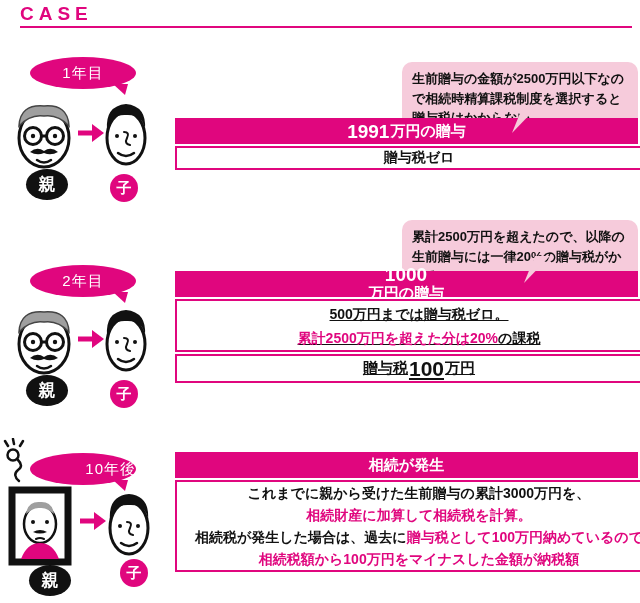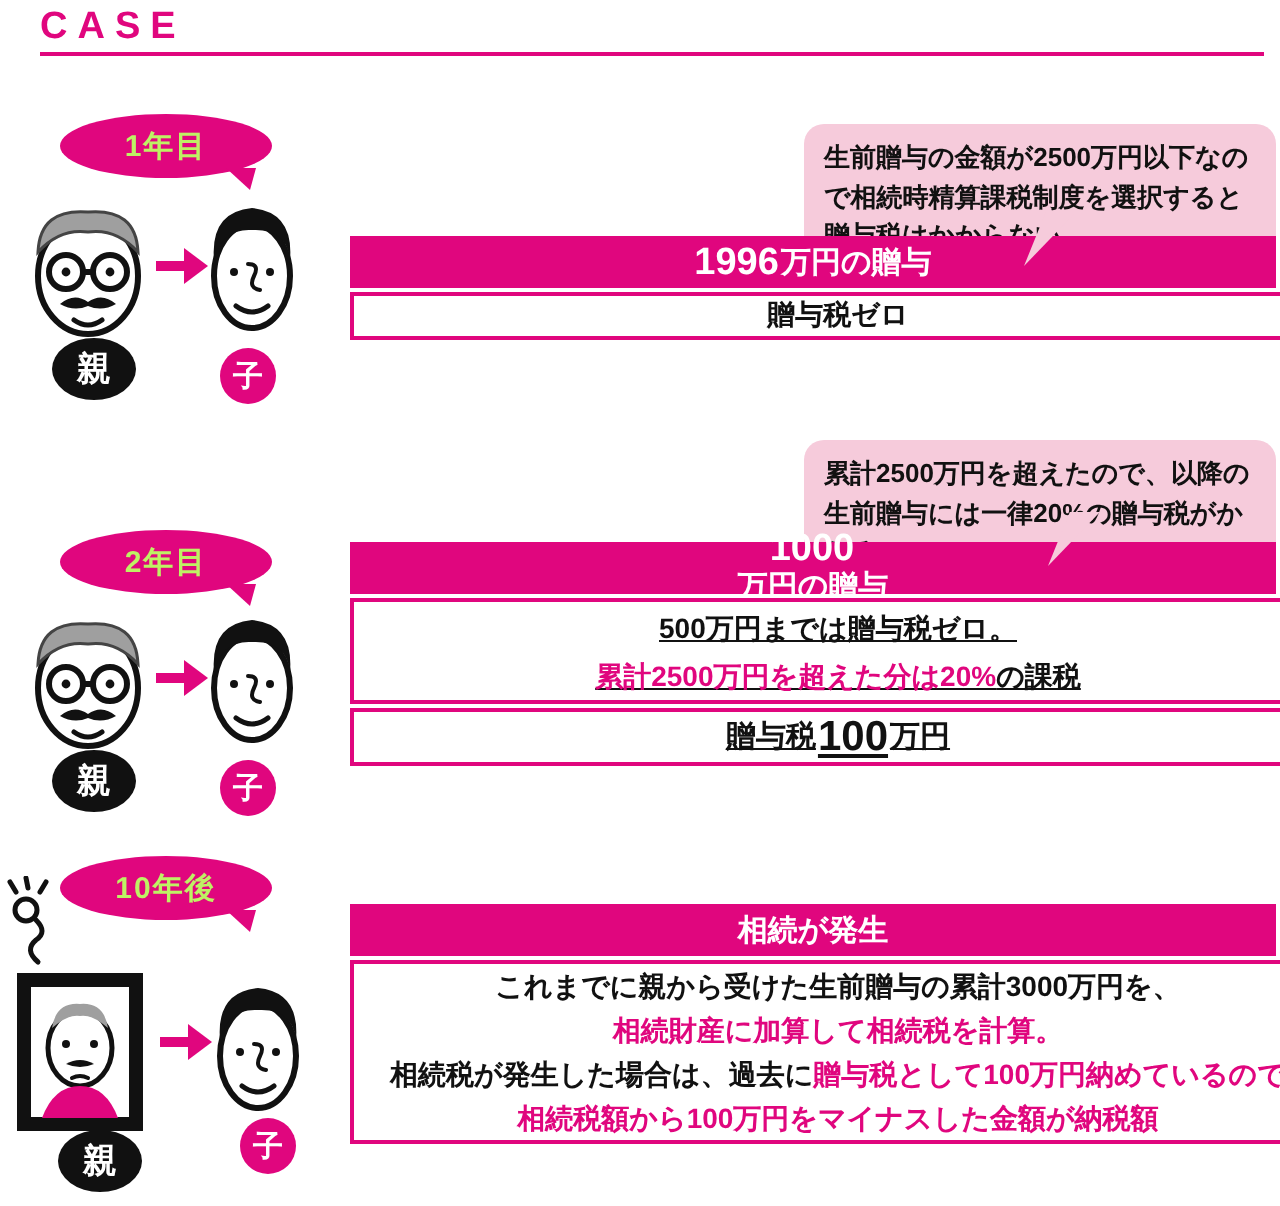--- a/index.html
+++ b/index.html
@@ -5,21 +5,21 @@
   :root { --accent:#e0067e; --bubble-bg:#f6cbdb; --ink:#111111; }
   * { margin:0; padding:0; box-sizing:border-box; }
   body { background:#fff; font-family:"Liberation Sans", sans-serif; }
   .page { position:relative; width:640px; height:603px; background:#ffffff; overflow:hidden; }
 
   .case-title { position:absolute; left:20px; top:3px; font-size:19px; font-weight:bold;
                 color:var(--accent); letter-spacing:5px; }
   .title-rule { position:absolute; left:20px; top:26px; width:612px; height:2px; background:var(--accent); }
 
   .year-badge { position:absolute; width:106px; height:32px; background:var(--accent); border-radius:50%;
-                color:#bef264; font-weight:bold; font-size:15px; display:flex; align-items:center;
+                color:#ffffff; font-weight:normal; font-size:15px; display:flex; align-items:center;
                 justify-content:center; z-index:4; letter-spacing:1px; }
   .year-tail { position:absolute; right:8px; bottom:-6px; width:15px; height:11px; background:var(--accent);
                clip-path:polygon(0 0, 100% 0, 80% 100%); }
 
   .bubble { position:absolute; left:402px; width:236px; background:var(--bubble-bg); border-radius:10px;
             padding:7px 10px; font-size:13px; font-weight:600; line-height:1.5; color:var(--ink); z-index:1;margin-top:24px; }
   .bubble-tail { position:absolute; width:26px; height:27px; background:var(--bubble-bg);
                  clip-path:polygon(42% 0, 100% 0, 0 100%); z-index:3; }
 
   .bar { position:absolute; left:175px; width:463px; height:26px; background:var(--accent); color:#fff;
@@ -81,21 +81,21 @@
     <path d="M15,55 Q23,61 31,55" stroke="#111" stroke-width="2.5" fill="none" stroke-linecap="round"></path>
   </svg>
 
   <div class="oya-badge" style="left:26px; top:169px;">親</div>
   <div class="ko-badge" style="left:110px; top:174px;">子</div>
 
   <div class="bubble" style="top:38px;">生前贈与の金額が2500万円以下なので相続時精算課税制度を選択すると贈与税はかからない</div>
   <div class="bubble-tail" style="left:512px; top:106px;"></div>
 
   <div class="bar" style="top:118px;">
-    <span class="num">1996</span>
+    <span class="num">1991</span>
     <span>万円の贈与</span>
   </div>
   <div class="wbox" style="top:146px; height:24px; font-size:14px;">
     <span>贈与税ゼロ</span>
   </div>
 
   <div class="year-badge" style="left:30px; top:265px;">
     <span>2年目</span>
     <span class="year-tail"></span>
   </div>
@@ -143,21 +143,21 @@
       <span class="acc">累計2500万円を超えた分は20%</span><span>の課税</span>
     </div>
   </div>
 
   <div class="wbox" style="top:354px; height:29px; flex-direction:row; font-size:15px;text-decoration:underline;">
     <span>贈与税</span>
     <span class="tax-num">100</span>
     <span>万円</span>
   </div>
 
-  <div class="year-badge" style="left:30px; top:428px;">
+  <div class="year-badge" style="left:30px; top:453px;justify-content:flex-end;">
     <span>10年後</span>
     <span class="year-tail"></span>
   </div>
 
   <svg class="fig" style="left:3px; top:438px;" width="32" height="46" viewBox="0 0 32 46">
     <path d="M5 8 L2 3" stroke="#111" stroke-width="2.5" stroke-linecap="round"></path>
     <path d="M11 6 L10 1" stroke="#111" stroke-width="2.5" stroke-linecap="round"></path>
     <path d="M17 8 L20 3" stroke="#111" stroke-width="2.5" stroke-linecap="round"></path>
     <circle cx="10" cy="17" r="5.5" fill="#fff" stroke="#111" stroke-width="2.5"></circle>
     <path d="M15 22 Q21 28 15 32 Q9 37 16 43" stroke="#111" stroke-width="2.5" fill="none" stroke-linecap="round"></path>

